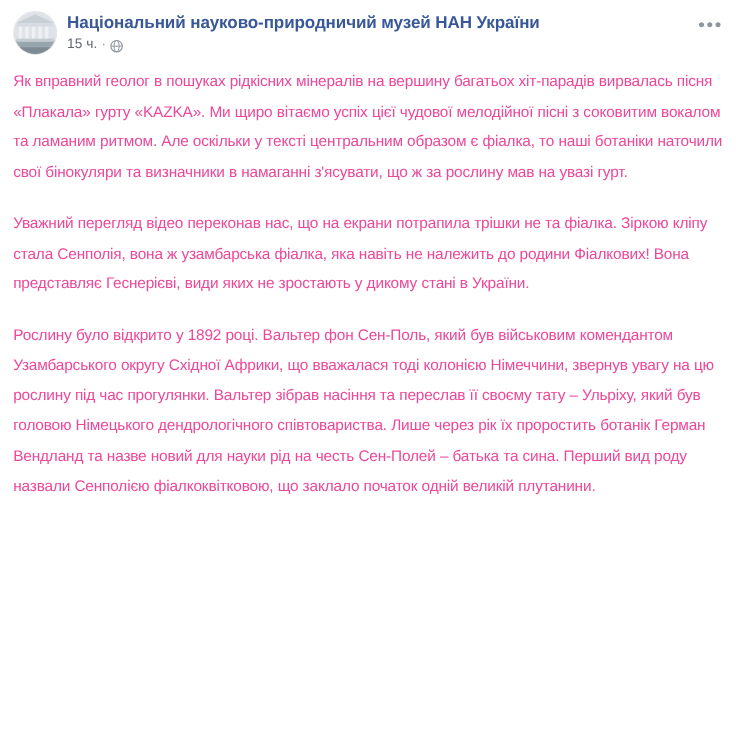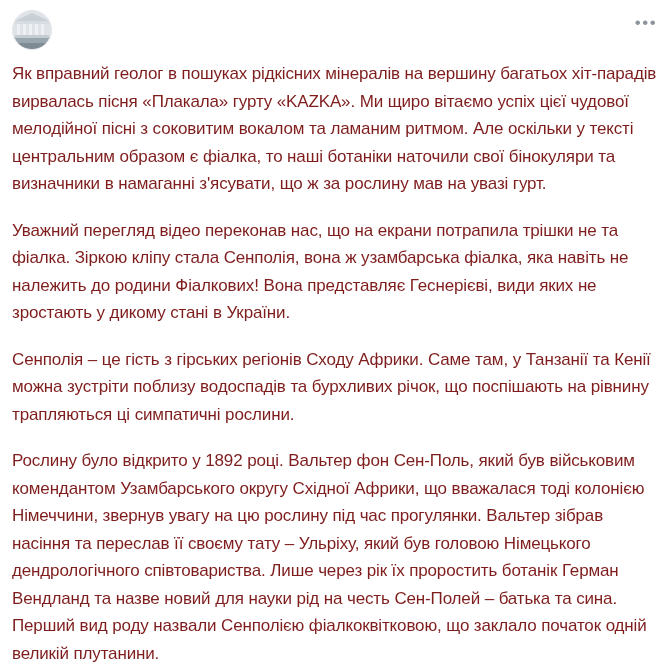--- a/index.html
+++ b/index.html
@@ -92,22 +92,22 @@
     color: #8d949e;
     letter-spacing: 1.5px;
     font-size: 17px;
     line-height: 1;
     cursor: pointer;
   }
   .post-body {
     padding: 6px 12px 0 12px;
   }
   .para {
-    color: #7f1d1d;
-    font-size: 17px;
+    color: #ec4899;
+    font-size: 14px;
     line-height: 27.5px;
     margin: 0 0 19px 0;
     text-align: left;
     letter-spacing: -0.15px;
     word-spacing: 0.1px;
   }
   .para:last-child {
     margin-bottom: 0;
   }
 </style>
@@ -127,24 +127,37 @@
         <rect x="10" y="13" width="3" height="11" fill="#eef1f3"></rect>
         <rect x="16" y="13" width="3" height="11" fill="#eef1f3"></rect>
         <rect x="22" y="13" width="3" height="11" fill="#eef1f3"></rect>
         <rect x="28" y="13" width="3" height="11" fill="#eef1f3"></rect>
         <rect x="2" y="10" width="34" height="3" fill="#d6dce1"></rect>
         <polygon points="19,2 36,10 2,10" fill="#c8d0d6"></polygon>
         <rect x="0" y="32" width="38" height="6" fill="#7e8b94"></rect>
       </svg>
     </div>
 
+    <div class="header-text">
+      <div class="page-name">Національний науково-природничий музей НАН України</div>
+      <div class="meta-row">
+        <span>15 ч.</span>
+        <span class="meta-sep">·</span>
+        <span class="globe-icon">
+          <svg width="12" height="12" viewBox="0 0 12 12">
+            <circle cx="6" cy="6" r="5.2" fill="none" stroke="#8d949e" stroke-width="1"></circle>
+            <ellipse cx="6" cy="6" rx="2.3" ry="5.2" fill="none" stroke="#8d949e" stroke-width="0.9"></ellipse>
+            <line x1="0.9" y1="6" x2="11.1" y2="6" stroke="#8d949e" stroke-width="0.9"></line>
+          </svg>
+        </span>
+      </div>
+    </div>
 
     <div class="menu-button">•••</div>
   </div>
 
   <div class="post-body">
     <p class="para">Як вправний геолог в пошуках рідкісних мінералів на вершину багатьох хіт-парадів вирвалась пісня «Плакала» гурту «KAZKA». Ми щиро вітаємо успіх цієї чудової мелодійної пісні з соковитим вокалом та ламаним ритмом. Але оскільки у тексті центральним образом є фіалка, то наші ботаніки наточили свої бінокуляри та визначники в намаганні з'ясувати, що ж за рослину мав на увазі гурт.</p>
     <p class="para">Уважний перегляд відео переконав нас, що на екрани потрапила трішки не та фіалка. Зіркою кліпу стала Сенполія, вона ж узамбарська фіалка, яка навіть не належить до родини Фіалкових! Вона представляє Геснерієві, види яких не зростають у дикому стані в України.</p>
-    <p class="para">Сенполія – це гість з гірських регіонів Сходу Африки. Саме там, у Танзанії та Кенії можна зустріти поблизу водоспадів та бурхливих річок, що поспішають на рівнину трапляються ці симпатичні рослини.</p>
     <p class="para">Рослину було відкрито у 1892 році. Вальтер фон Сен-Поль, який був військовим комендантом Узамбарського округу Східної Африки, що вважалася тоді колонією Німеччини, звернув увагу на цю рослину під час прогулянки. Вальтер зібрав насіння та переслав її своєму тату – Ульріху, який був головою Німецького дендрологічного співтовариства. Лише через рік їх проростить ботанік Герман Вендланд та назве новий для науки рід на честь Сен-Полей – батька та сина. Перший вид роду назвали Сенполією фіалкоквітковою, що заклало початок одній великій плутанини.</p>
   </div>
 
 </div>
 
 </body></html>

